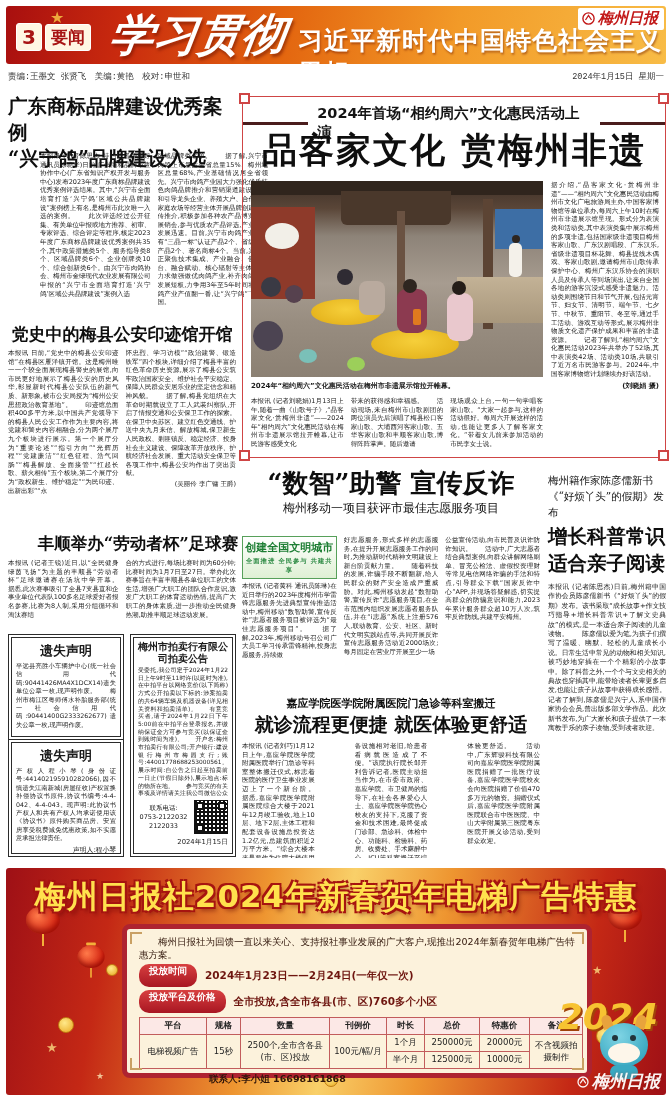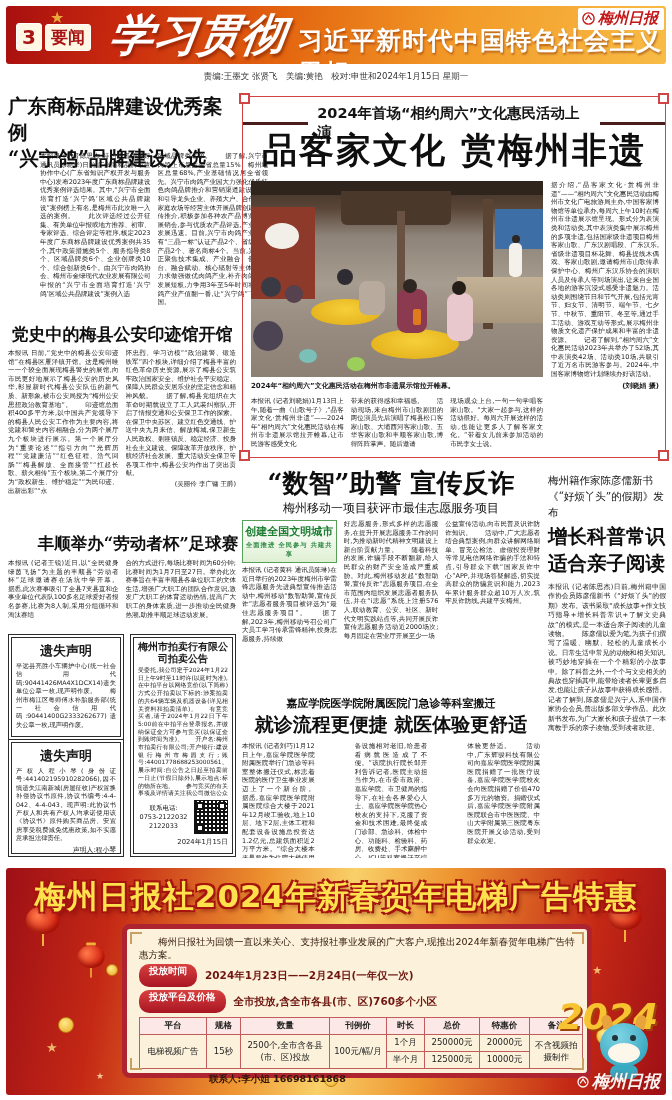--- a/index.html
+++ b/index.html
@@ -15,22 +15,22 @@
   .plabel-box{background:#fff6e3;color:#a81414;font-weight:bold;border-radius:3px;
     padding:1px 5px;border:1px solid #ffffff;}
   #slogan-script{position:absolute;left:104px;top:0px;font-size:44px;font-weight:bold;font-style:italic;
     color:#ffffff;transform:skewX(-8deg);text-shadow:2px 3px 3px rgba(110,20,0,.55);}
   #slogan-text{position:absolute;left:292px;top:18px;font-size:25px;font-weight:bold;color:#ffffff;
     letter-spacing:1px;text-shadow:1px 2px 2px rgba(110,25,0,.45);}
   #masthead-box{position:absolute;right:2px;top:2px;background:#ffffff;padding:1px 6px 2px 4px;
     display:flex;align-items:center;gap:3px;border-radius:2px;}
   #masthead-text{color:#c21818;font-weight:bold;font-style:italic;font-size:15px;}
   
-  #editors-row{left:8px;top:71px;width:656px;display:flex;justify-content:center;
-    font-size:8.5px;color:#333;}
+  #editors-row{left:8px;top:71px;width:656px;display:flex;justify-content:space-between;
+    font-size:8.5px;color:#333;font-family:Liberation Mono, monospace;}
   
   .bcol{font-size:6.5px;line-height:8.6px;text-align:justify;color:#1a1a1a;overflow:hidden;}
   .cols{display:flex;gap:7px;}
   .cols>div{flex:1;}
   .headline{font-family:"DejaVu Serif","Liberation Serif",serif;font-weight:bold;color:#0e0e0e;}
   .byline{text-align:right;font-size:6.5px;margin-top:2px;}
   
   .dbox{border:1.5px solid #2b2b2b;padding:2px;background:#fff;box-sizing:border-box;}
   .dboxi{border:1px solid #2b2b2b;padding:3px 4px;overflow:hidden;height:100%;box-sizing:border-box;}
   .lost-title{text-align:center;font-size:13px;font-weight:bold;margin:1px 0 2px 0;}
@@ -229,21 +229,21 @@
     <div id="feature-bottom" class="cols">
       <div class="bcol">本报讯 (记者刘晓娟)1月13日上午,随着一曲《山歌号子》,“品客家文化·赏梅州非遗”——2024年“相约周六”文化惠民活动在梅州市非遗展示馆拉开帷幕,让市民游客感受文化</div>
       <div class="bcol">带来的获得感和幸福感。　　活动现场,来自梅州市山歌剧团的两位演员先后演唱了梅县松口客家山歌、大埔西河客家山歌、五华客家山歌和丰顺客家山歌,博得阵阵掌声。随后邀请</div>
       <div class="bcol">现场观众上台,一句一句学唱客家山歌。“大家一起参与,这样的活动很好。每周六开展这样的活动,也能让更多人了解客家文化。”带着女儿前来参加活动的市民李女士说。</div>
     </div>
     <div id="feature-side" class="bcol">据介绍,“品客家文化·赏梅州非遗”——“相约周六”文化惠民活动由梅州市文化广电旅游局主办,中国客家博物馆等单位承办,每周六上午10时在梅州市非遗展示馆呈现。形式分为表演类和活动类,其中表演类集中展示梅州的多项非遗,包括国家级非遗项目梅州客家山歌、广东汉剧唱段、广东汉乐,省级非遗项目杯花舞、梅县提线木偶戏、客家山歌剧,邀请梅州市山歌传承保护中心、梅州广东汉乐协会的演职人员及传承人等到场演出,让来自全国各地的游客沉浸式感受非遗魅力。活动类则围绕节日和节气开展,包括元宵节、妇女节、清明节、端午节、七夕节、中秋节、重阳节、冬至等,通过手工活动、游戏互动等形式,展示梅州非物质文化遗产保护成果和丰富的非遗资源。　　记者了解到,“相约周六”文化惠民活动2023年共举办了52场,其中表演类42场、活动类10场,共吸引了近万名市民游客参与。2024年,中国客家博物馆计划继续办好该活动。</div>
   </div>
 
   <div class="abs headline" style="left:242px;top:466px;width:298px;font-size:26px;text-align:center;">“数智”助警 宣传反诈</div>
   <div class="abs" style="left:242px;top:500px;width:298px;font-size:12px;text-align:center;color:#111;">梅州移动一项目获评市最佳志愿服务项目</div>
-  <div class="abs cols" style="left:242px;top:520px;width:298px;height:168px;">
+  <div class="abs cols" style="left:242px;top:536px;width:298px;height:168px;">
     <div>
       <div id="promo-box">
         <div id="promo-title">创建全国文明城市</div>
         <div id="promo-tags">全面推进 全民参与 共建共享</div>
       </div>
       <div class="bcol" style="height:112px;">本报讯 (记者黄科 通讯员陈琳)在近日举行的2023年度梅州市学雷锋志愿服务先进典型宣传推选活动中,梅州移动“数智助警,宣传反诈”志愿者服务项目被评选为“最佳志愿服务项目”。　　据了解,2023年,梅州移动号召公司广大员工学习传承雷锋精神,投身志愿服务,持续做</div>
     </div>
     <div class="bcol">好志愿服务,形式多样的志愿服务,在提升开展志愿服务工作的同时,为推动新时代精神文明建设上新台阶贡献力量。　　随着科技的发展,诈骗手段不断翻新,给人民群众的财产安全造成严重威胁。对此,梅州移动发起“数智助警,宣传反诈”志愿服务项目,在全市范围内组织发展志愿者服务队伍,并在“i志愿”系统上注册576人,联动教育、公安、社区、新时代文明实践站点等,共同开展反诈宣传志愿服务活动近2000场次;每月固定在营业厅开展至少一场</div>
     <div class="bcol">公益宣传活动,向市民普及识诈防诈知识。　　活动中,广大志愿者结合典型案例,向群众讲解网络刷单、冒充公检法、虚假投资理财等常见电信网络诈骗的手法和特点,引导群众下载“国家反诈中心”APP,并现场答疑解惑,切实提高群众的防骗意识和能力,2023年累计服务群众超10万人次,筑牢反诈防线,共建平安梅州。</div>
   </div>

